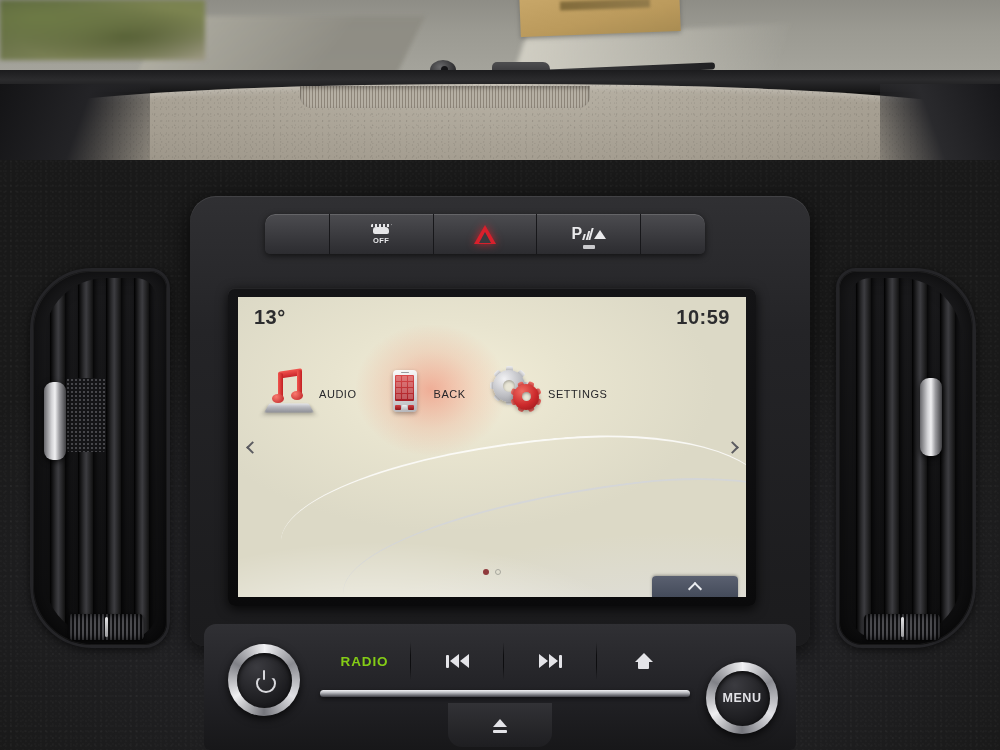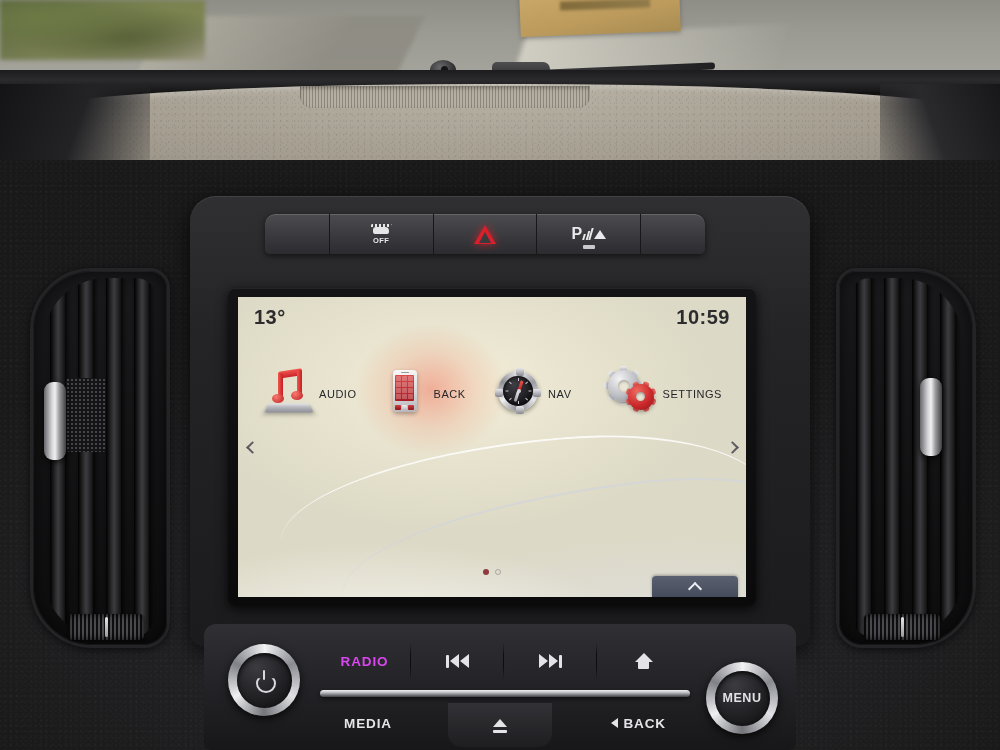--- a/index.html
+++ b/index.html
@@ -526,21 +526,21 @@
     background:#d9d9dd; border-radius:1px;
   }
   .menu-lbl { font-size:12.5px; color:#e2e2e6; font-weight:bold; letter-spacing:.6px; }
 
   .rowkeys {
     position:absolute; left:318px; top:636px; width:372px; height:50px;
     display:flex; align-items:center;
   }
   .rkey {
     flex:1; height:100%; display:flex; align-items:center; justify-content:center;
-    color:#d946ef; position:relative; cursor:pointer;
+    color:#84cc16; position:relative; cursor:pointer;
   }
   .rkey::after {
     content:""; position:absolute; right:0; top:6px; bottom:6px; width:1.5px;
     background:linear-gradient(180deg,transparent,#0d0d0f 35%,#0d0d0f 65%,transparent);
   }
   .rkey:last-child::after { display:none; }
   .rkey-lbl { font-size:13.5px; font-weight:bold; letter-spacing:.9px; }
   .tr-ico { display:flex; align-items:center; gap:1px; }
   .tr-ico .bar { width:2.6px; height:13px; background:#e4e4e8; border-radius:1px; }
   .tr-ico .tri { width:0; height:0; border-top:7px solid transparent; border-bottom:7px solid transparent; }
@@ -723,44 +723,20 @@
                   <i></i>
                   <i class="mid"></i>
                   <i></i>
                 </div>
             </div>
           </div>
           <div class="app-lbl">BACK</div>
         </div>
 
 
-        <div class="app">
-          <div class="app-art">
-            <div class="nv-rim">
-              <div class="nv-lug n"></div>
-                <div class="nv-lug s"></div>
-              <div class="nv-lug w"></div>
-                <div class="nv-lug e"></div>
-              <div class="nv-face">
-                <div class="nv-tick" style="transform:rotate(0deg)"></div>
-                <div class="nv-tick" style="transform:rotate(45deg)"></div>
-                <div class="nv-tick" style="transform:rotate(90deg)"></div>
-                <div class="nv-tick" style="transform:rotate(135deg)"></div>
-                <div class="nv-tick" style="transform:rotate(180deg)"></div>
-                <div class="nv-tick" style="transform:rotate(225deg)"></div>
-                <div class="nv-tick" style="transform:rotate(270deg)"></div>
-                <div class="nv-tick" style="transform:rotate(315deg)"></div>
-                <div class="nv-ndl-r"></div>
-                  <div class="nv-ndl-w"></div>
-                  <div class="nv-hub"></div>
-              </div>
-            </div>
-          </div>
-          <div class="app-lbl">NAV</div>
-        </div>
 
         <div class="app">
           <div class="app-art">
             <div class="gear gr-big">
               <div class="tooth" style="transform:rotate(0deg) translateY(-15px)"></div>
               <div class="tooth" style="transform:rotate(45deg) translateY(-15px)"></div>
               <div class="tooth" style="transform:rotate(90deg) translateY(-15px)"></div>
               <div class="tooth" style="transform:rotate(135deg) translateY(-15px)"></div>
               <div class="tooth" style="transform:rotate(180deg) translateY(-15px)"></div>
               <div class="tooth" style="transform:rotate(225deg) translateY(-15px)"></div>
@@ -840,27 +816,20 @@
       <span class="home-ico"></span>
     </div>
   </div>
 
   <div class="chromebar"></div>
 
   <div class="eject">
     <span class="ej-sym"></span>
   </div>
 
-  <div class="row2">
-    <span class="r2lbl">MEDIA</span>
-    <span class="back-wrap">
-      <span class="back-tri"></span>
-      <span class="r2lbl">BACK</span>
-    </span>
-  </div>
 
   <div class="knob menu">
     <div class="knob-in">
       <span class="menu-lbl">MENU</span>
     </div>
   </div>
 
 </div>
 
 </body></html>

